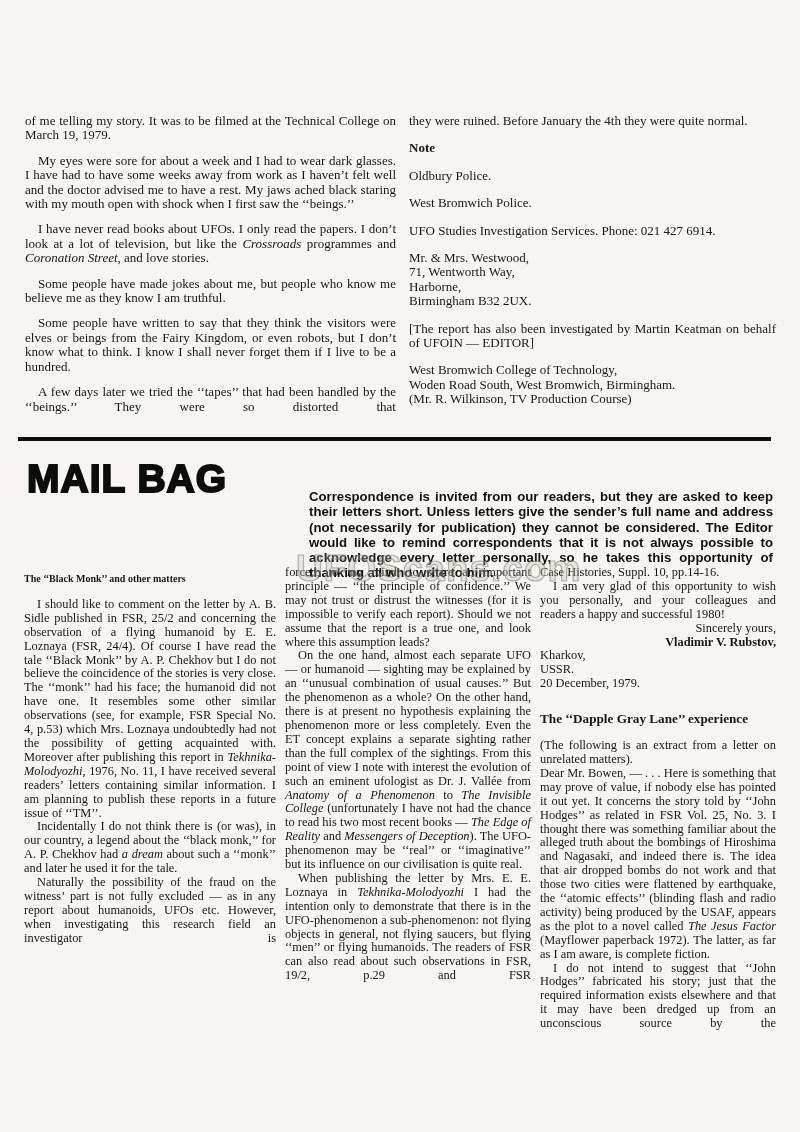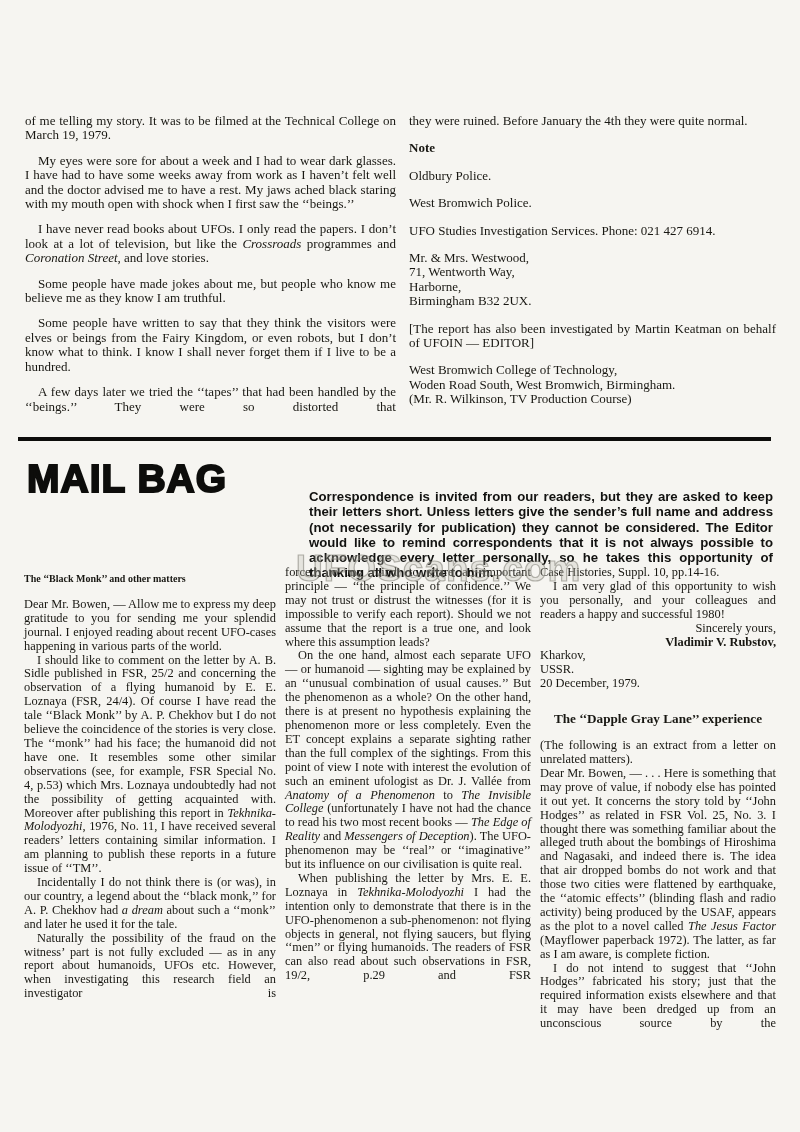--- a/index.html
+++ b/index.html
@@ -56,21 +56,21 @@
   
   .letters{
     position:absolute;left:24px;top:566px;width:752px;
     display:flex;gap:9px;
     font-size:12.4px;line-height:13.9px;text-align:justify;
   }
   .lcol1{width:252px;}
   .lcol2{width:246px;}
   .lcol3{width:236px;}
   .lh{font-weight:bold;font-size:10px;margin:6px 0 12px;text-align:left;}
-  .lh2{font-weight:bold;font-size:13.2px;margin:21px 0 13px;text-align:center;}
+  .lh2{font-weight:bold;font-size:13.2px;margin:21px 0 13px;text-align:left;}
   .lp{margin:0;}
   .ind{text-indent:13px;}
   .sigline{margin:0;text-align:right;}
   .signame{font-weight:bold;}
   .sigblock{white-space:pre-line;text-align:left;}
 </style>
 </head>
 <body>
 
 <div class="top-section">
@@ -102,21 +102,20 @@
 <div class="rule"></div>
 
 <div class="mb-title">MAIL BAG</div>
 <div class="mb-intro">Correspondence is invited from our readers, but they are asked to keep their letters short. Unless letters give the sender’s full name and address (not necessarily for publication) they cannot be considered. The Editor would like to remind correspondents that it is not always possible to acknowledge every letter personally, so he takes this opportunity of thanking all who write to him.</div>
 
 <div class="watermark">UFOScans.com</div>
 
 <div class="letters">
   <div class="lcol1">
     <p class="lh">The ‘‘Black Monk’’ and other matters</p>
-    <p class="lp">Dear Mr. Bowen, — Allow me to express my deep gratitude to you for sending me your splendid journal. I enjoyed reading about recent UFO-cases happening in various parts of the world.</p>
     <p class="lp ind"><span>I should like to comment on the letter by A. B. Sidle published in FSR, 25/2 and concerning the observation of a flying humanoid by E. E. Loznaya (FSR, 24/4). Of course I have read the tale ‘‘Black Monk’’ by A. P. Chekhov but I do not believe the coincidence of the stories is very close. The ‘‘monk’’ had his face; the humanoid did not have one. It resembles some other similar observations (see, for example, FSR Special No. 4, p.53) which Mrs. Loznaya undoubtedly had not the possibility of getting acquainted with. Moreover after publishing this report in </span><em>Tekhnika-Molodyozhi</em><span>, 1976, No. 11, I have received several readers’ letters containing similar information. I am planning to publish these reports in a future issue of ‘‘TM’’.</span></p>
     <p class="lp ind"><span>Incidentally I do not think there is (or was), in our country, a legend about the ‘‘black monk,’’ for A. P. Chekhov had </span><em>a dream</em><span> about such a ‘‘monk’’ and later he used it for the tale.</span></p>
     <p class="lp ind jlast">Naturally the possibility of the fraud on the witness’ part is not fully excluded — as in any report about humanoids, UFOs etc. However, when investigating this research field an investigator is</p>
   </div>
   <div class="lcol2">
     <p class="lp">forced, to my mind, to share an important principle — ‘‘the principle of confidence.’’ We may not trust or distrust the witnesses (for it is impossible to verify each report). Should we not assume that the report is a true one, and look where this assumption leads?</p>
     <p class="lp ind"><span>On the one hand, almost each separate UFO — or humanoid — sighting may be explained by an ‘‘unusual combination of usual causes.’’ But the phenomenon as a whole? On the other hand, there is at present no hypothesis explaining the phenomenon more or less completely. Even the ET concept explains a separate sighting rather than the full complex of the sightings. From this point of view I note with interest the evolution of such an eminent ufologist as Dr. J. Vallée from </span><em>Anatomy of a Phenomenon</em><span> to </span><em>The Invisible College</em><span> (unfortunately I have not had the chance to read his two most recent books — </span><em>The Edge of Reality</em><span> and </span><em>Messengers of Deception</em><span>). The UFO-phenomenon may be ‘‘real’’ or ‘‘imaginative’’ but its influence on our civilisation is quite real.</span></p>
     <p class="lp ind jlast"><span>When publishing the letter by Mrs. E. E. Loznaya in </span><em>Tekhnika-Molodyozhi</em><span> I had the intention only to demonstrate that there is in the UFO-phenomenon a sub-phenomenon: not flying objects in general, not flying saucers, but flying ‘‘men’’ or flying humanoids. The readers of FSR can also read about such observations in FSR, 19/2, p.29 and FSR</span></p>
   </div>
   <div class="lcol3">

